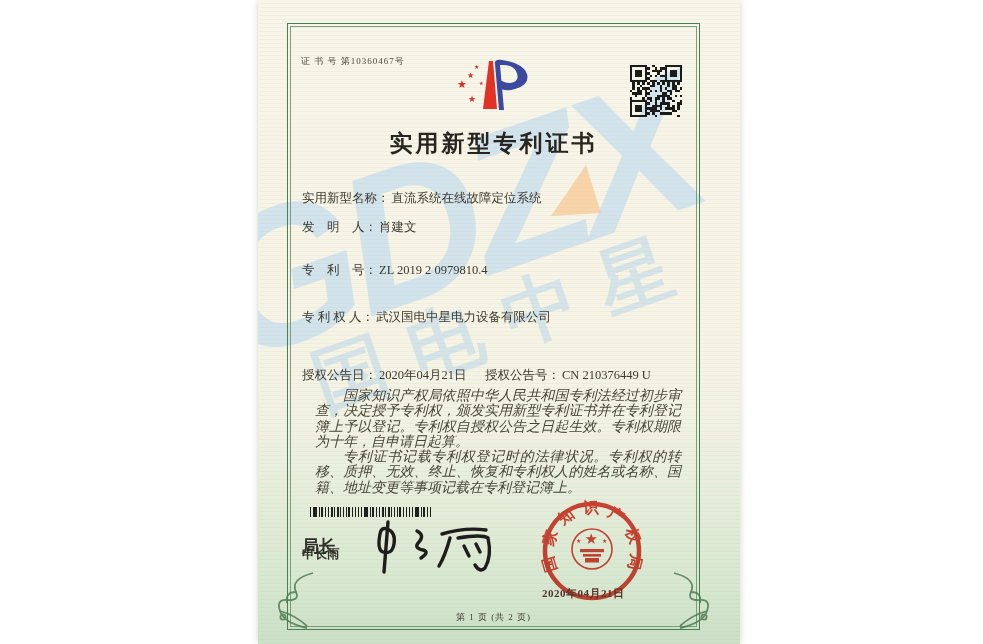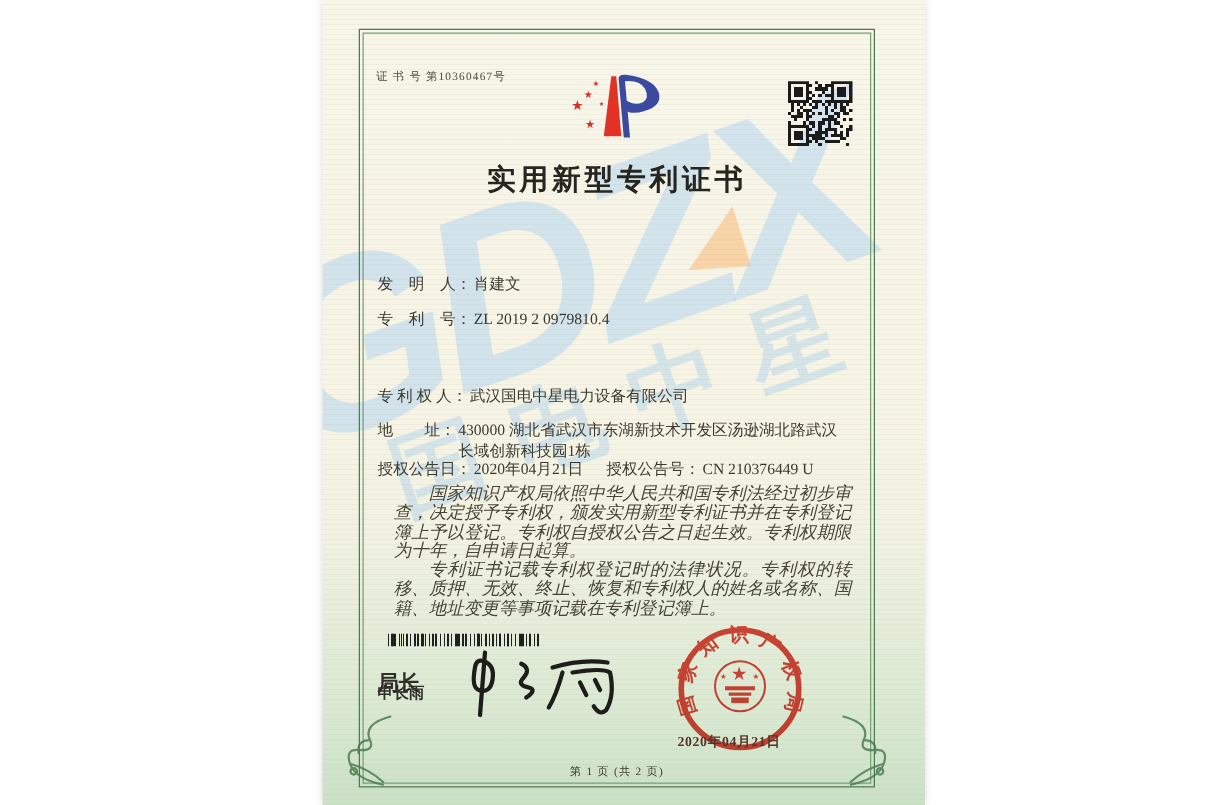--- a/index.html
+++ b/index.html
@@ -364,31 +364,31 @@
         <rect x="3" y="20" width="1" height="1"></rect>
         <rect x="4" y="20" width="1" height="1"></rect>
         <rect x="5" y="20" width="1" height="1"></rect>
         <rect x="6" y="20" width="1" height="1"></rect>
         <rect x="10" y="20" width="1" height="1"></rect>
         <rect x="19" y="20" width="1" height="1"></rect>
       </svg></div>
 
   <div class="title">实用新型专利证书</div>
 
+  <div class="row" style="top:190px">
+    <span class="lbl">实用新型名称：</span><span class="val">直流系统在线故障定位系统</span>
+  </div>
   <div class="row" style="top:219px">
     <span class="lbl">发　明　人：</span><span class="val">肖建文</span>
   </div>
-  <div class="row" style="top:247px">
+  <div class="row" style="top:262px">
     <span class="lbl">专　利　号：</span><span class="val">ZL 2019 2 0979810.4</span>
   </div>
   <div class="row" style="top:309px">
     <span class="lbl">专 利 权 人：</span><span class="val">武汉国电中星电力设备有限公司</span>
-  </div>
-  <div class="row" style="top:336px">
-    <span class="lbl" style="vertical-align:top">地　　址：</span><span class="val addr-val"><span style="display:block">430000 湖北省武汉市东湖新技术开发区汤逊湖北路武汉</span><span style="display:block">长域创新科技园1栋</span></span>
   </div>
   <div class="row" style="top:367px">
     <span class="lbl">授权公告日：</span><span class="val">2020年04月21日</span>
     <span class="pair2">
       <span class="lbl">授权公告号：</span><span class="val">CN 210376449 U</span>
     </span>
   </div>
 
   <div class="paras">
     <p>国家知识产权局依照中华人民共和国专利法经过初步审查，决定授予专利权，颁发实用新型专利证书并在专利登记簿上予以登记。专利权自授权公告之日起生效。专利权期限为十年，自申请日起算。</p>

